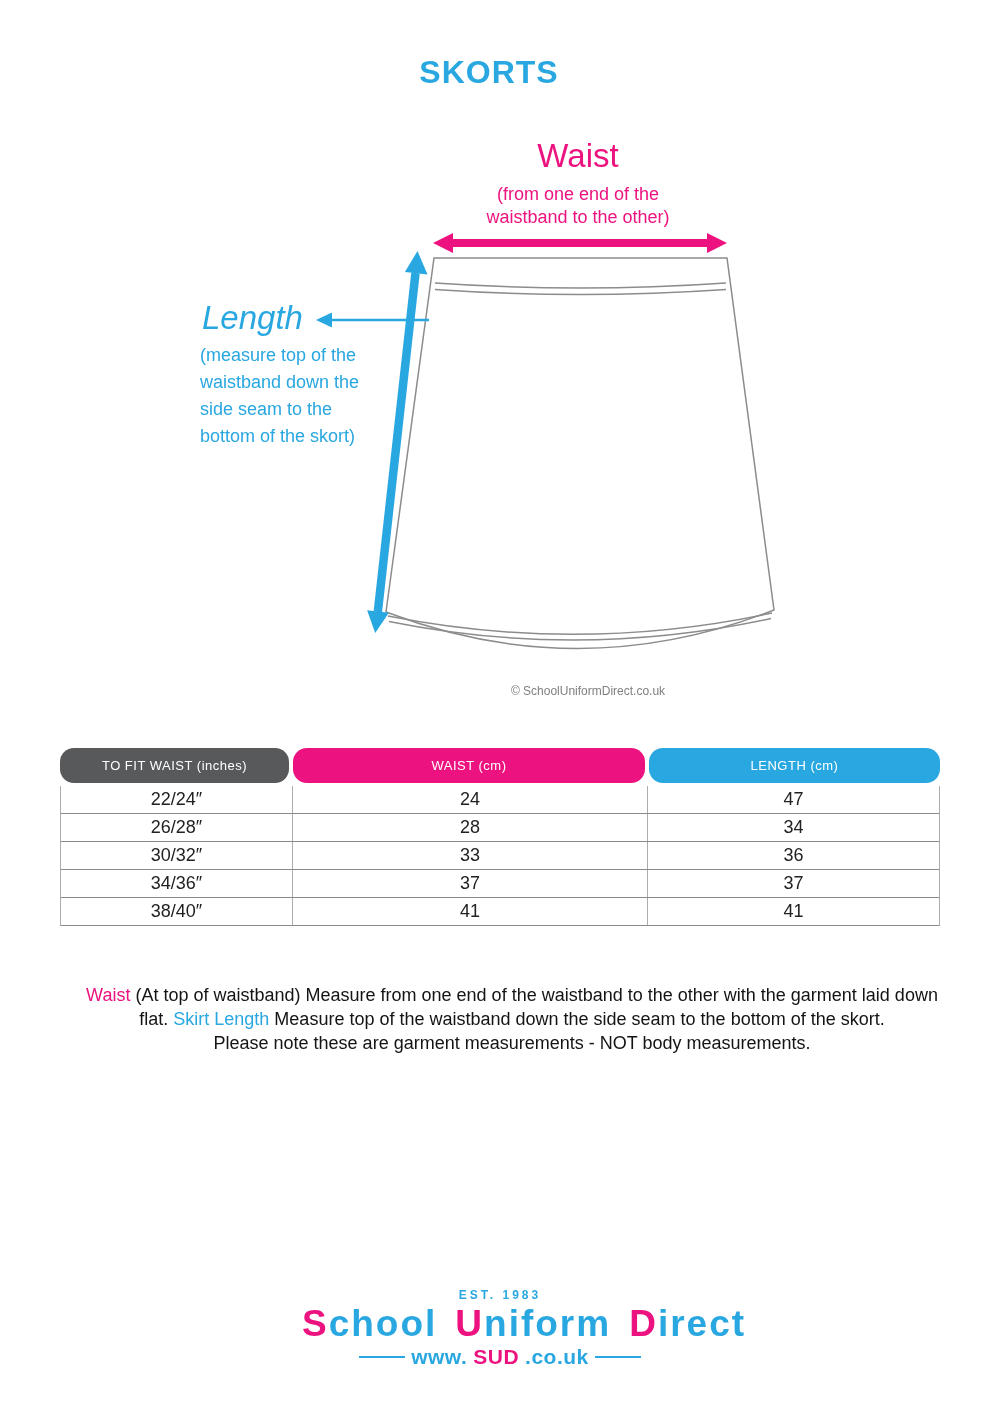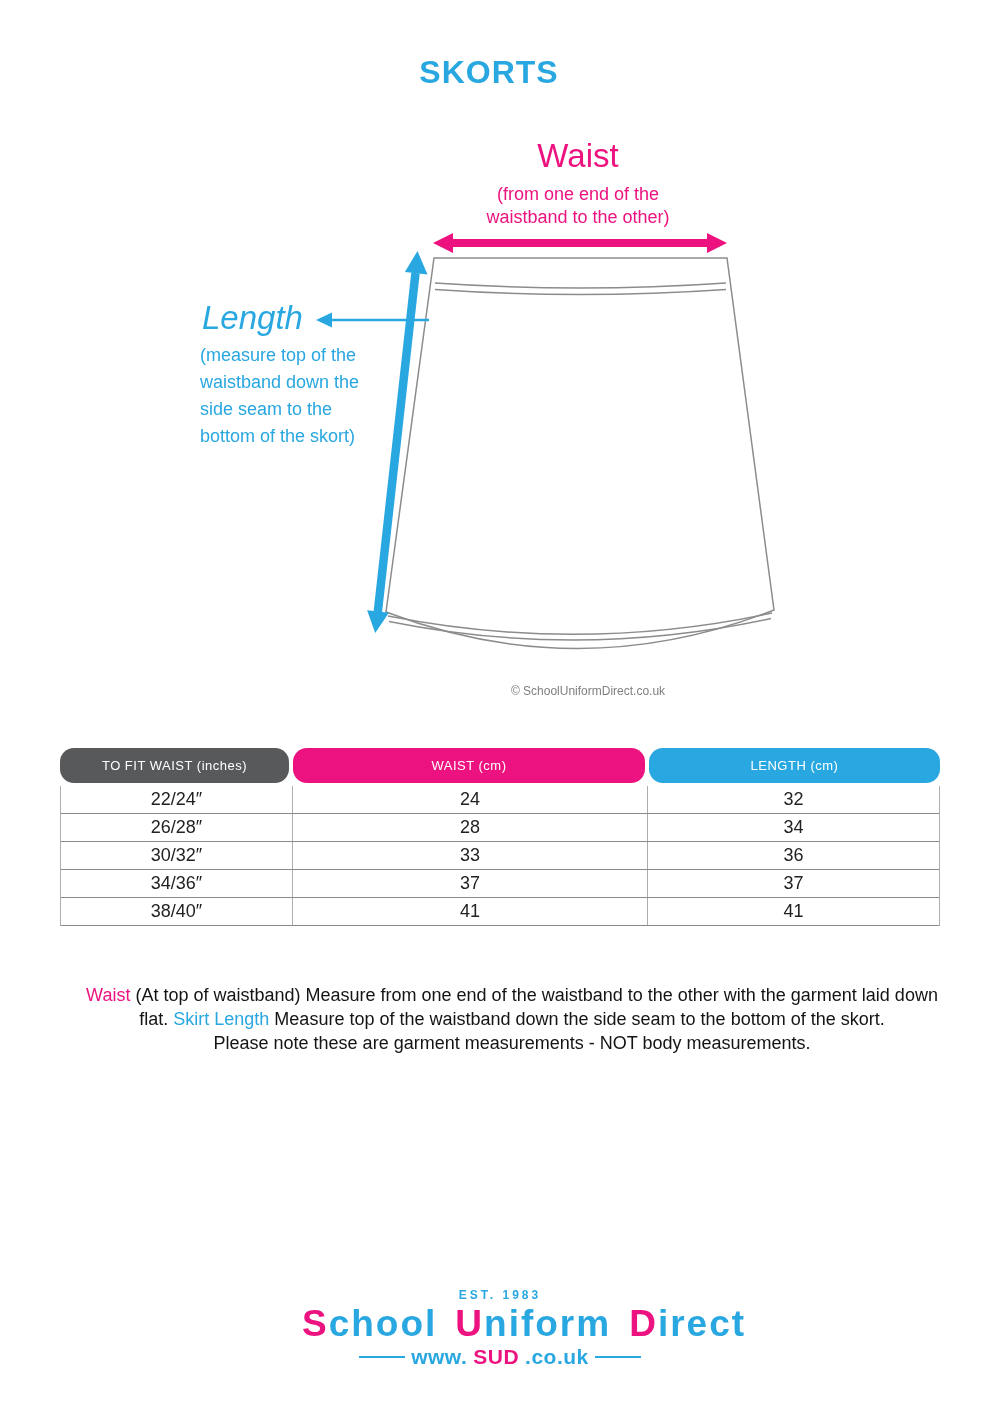--- a/index.html
+++ b/index.html
@@ -135,21 +135,21 @@
 <div class="size-table">
   <div class="thead">
     <div class="th h-gray">TO FIT WAIST (inches)</div>
     <div class="th h-pink">WAIST (cm)</div>
     <div class="th h-blue">LENGTH (cm)</div>
   </div>
   <div class="tbody" id="table-body">
   <div class="tr">
     <div class="td c1">22/24″</div>
     <div class="td c2">24</div>
-    <div class="td c3">32</div>
+    <div class="td c3">47</div>
   </div>
 
   <div class="tr">
     <div class="td c1">26/28″</div>
     <div class="td c2">28</div>
     <div class="td c3">34</div>
   </div>
 
   <div class="tr">
     <div class="td c1">30/32″</div>

